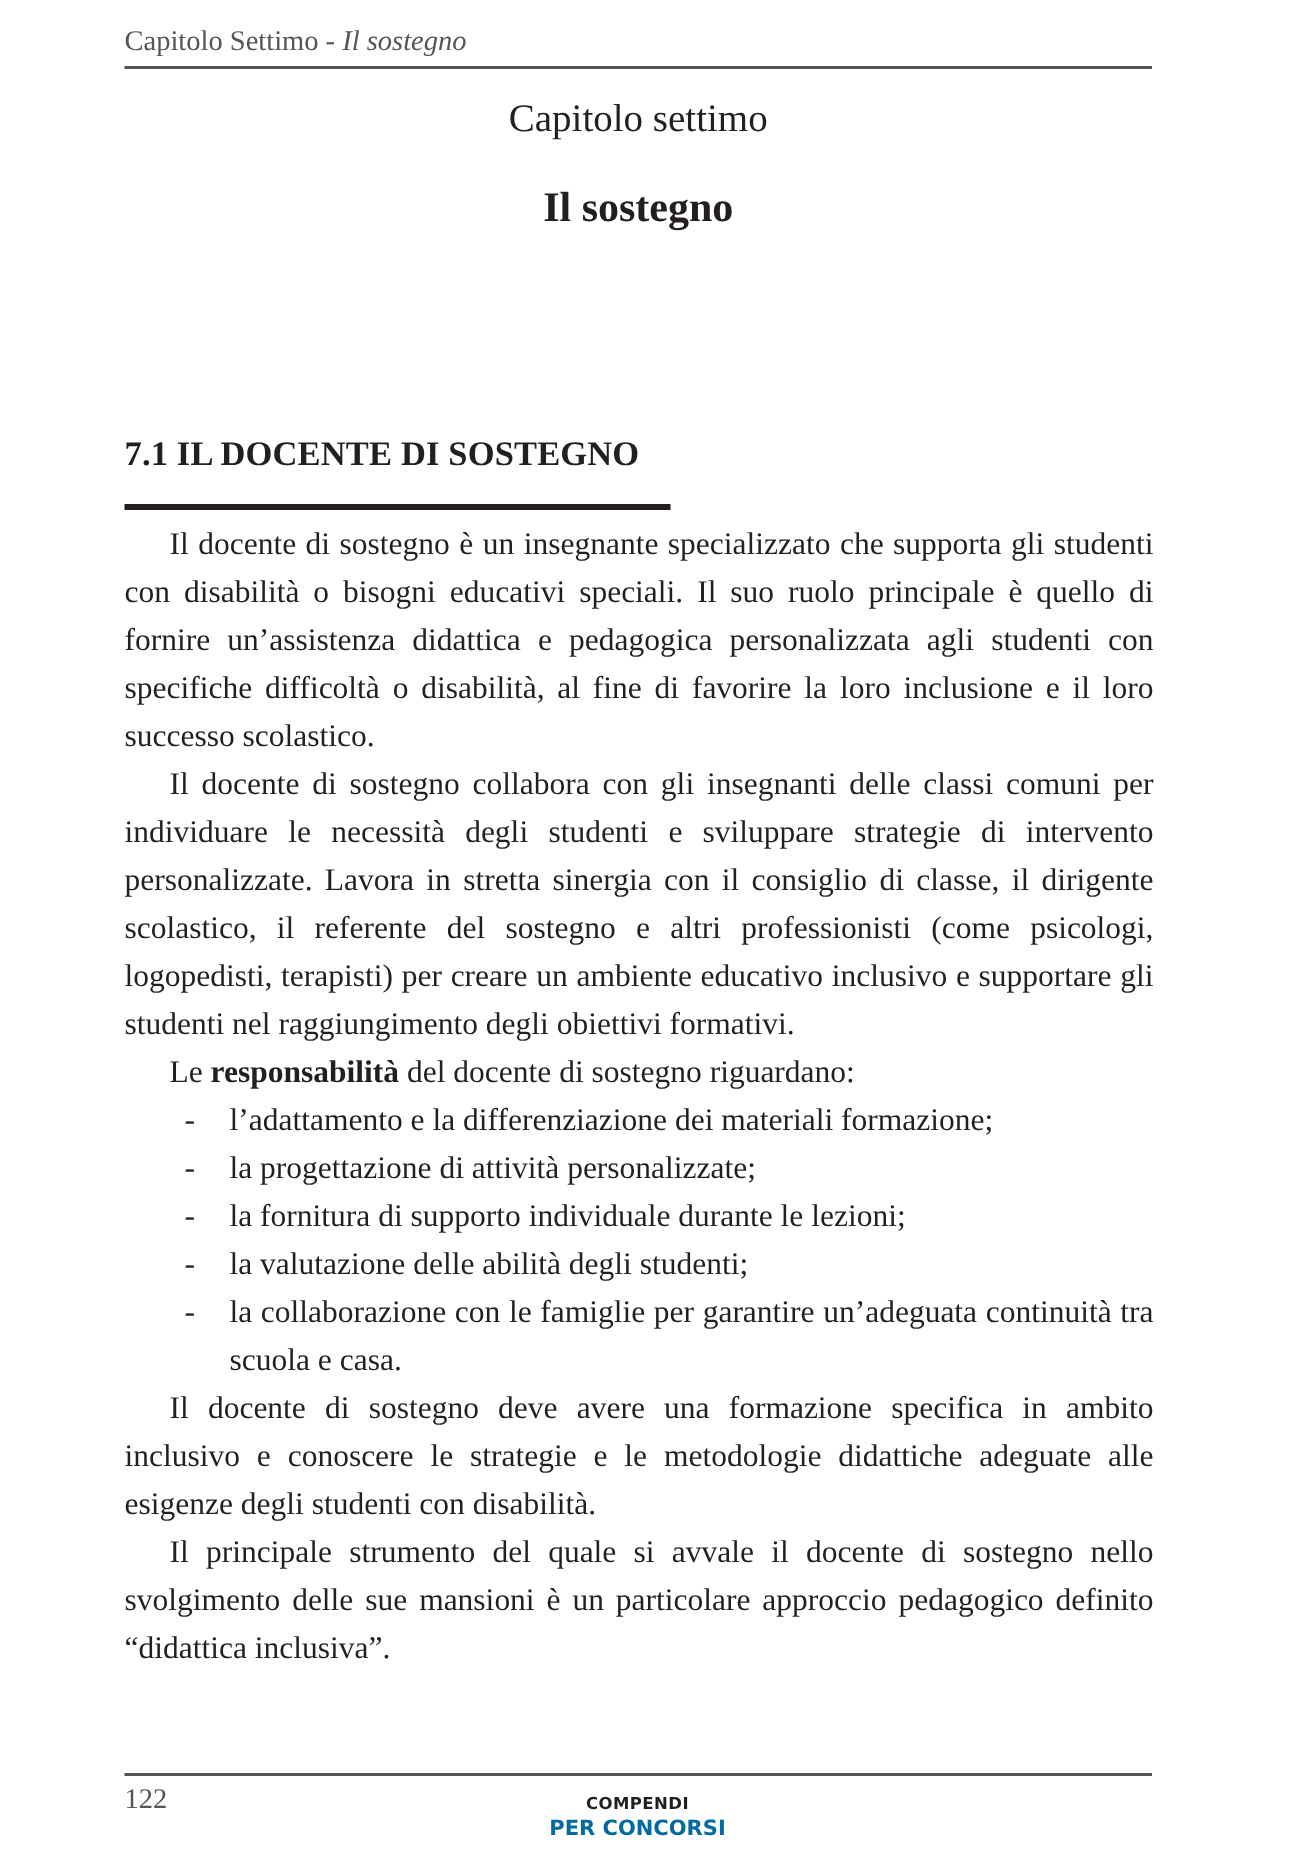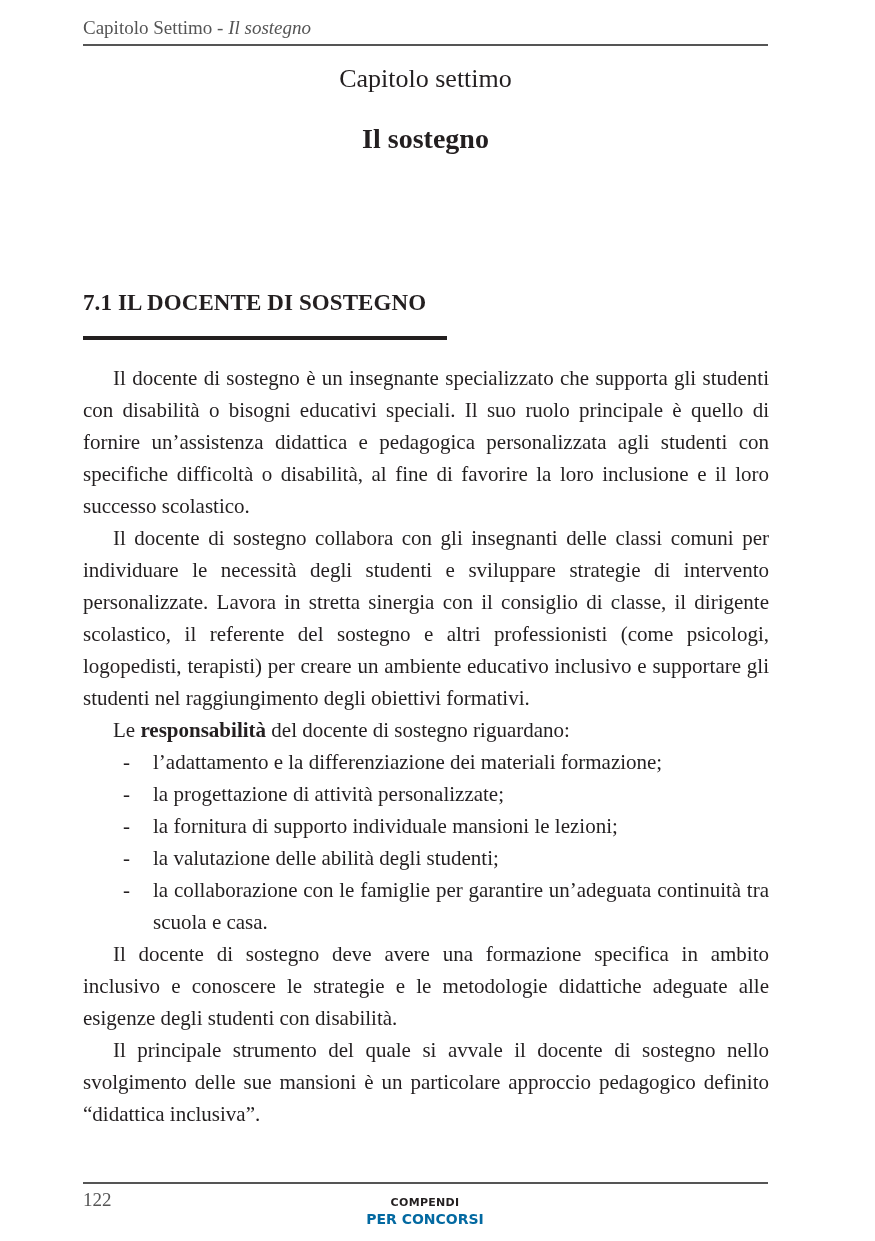--- a/index.html
+++ b/index.html
@@ -9,21 +9,21 @@
                   font-size: 19px; color: #555; line-height: 24px; }
   .running-head .it { font-style: italic; }
   .rule-top { position: absolute; left: 83px; top: 44px; width: 685px; height: 2px; background: #555; }
   .chapter-label { position: absolute; left: 0; width: 851px; top: 62px; text-align: center;
                    font-size: 26px; line-height: 34px; color: #231f20; }
   .chapter-title { position: absolute; left: 0; width: 851px; top: 121px; text-align: center;
                    font-size: 28px; font-weight: bold; line-height: 36px; color: #231f20; }
   .section-heading { position: absolute; left: 83px; top: 288px; font-size: 23px; font-weight: bold;
                      line-height: 30px; color: #231f20; letter-spacing: 0.1px; }
   .section-rule { position: absolute; left: 83px; top: 336px; width: 364px; height: 4px; background: #231f20; }
-  .body { position: absolute; left: 83px; top: 362px; width: 686px; font-size: 21px; line-height: 32px; }
+  .body { position: absolute; left: 83px; top: 346px; width: 686px; font-size: 21px; line-height: 32px; }
   .body p { margin: 0; text-align: justify; text-indent: 30px; }
   .body ul { list-style: none; margin: 0; padding: 0; }
   .body li { position: relative; padding-left: 70px; text-align: justify; }
   .body li .dash { position: absolute; left: 40px; top: 0; }
   .rule-bottom { position: absolute; left: 83px; top: 1182px; width: 685px; height: 2px; background: #555; }
   .page-number { position: absolute; left: 83px; top: 1188px; font-size: 19px; color: #555; line-height: 24px; }
   .logo { position: absolute; left: 360px; top: 1194px; width: 130px; text-align: center;
           font-family: "DejaVu Sans", "Liberation Sans", sans-serif; font-weight: bold; line-height: 17px; }
   .logo .l1 { font-size: 11px; color: #231f20; letter-spacing: 0.3px; }
   .logo .l2 { font-size: 14px; color: #0369a1; }
@@ -40,21 +40,21 @@
 <div class="section-heading">7.1 IL DOCENTE DI SOSTEGNO</div>
 <div class="section-rule"></div>
 
 <div class="body">
   <p>Il docente di sostegno è un insegnante specializzato che supporta gli studenti con disabilità o bisogni educativi speciali. Il suo ruolo principale è quello di fornire un’assistenza didattica e pedagogica personalizzata agli studenti con specifiche difficoltà o disabilità, al fine di favorire la loro inclusione e il loro successo scolastico.</p>
   <p>Il docente di sostegno collabora con gli insegnanti delle classi comuni per individuare le necessità degli studenti e sviluppare strategie di intervento personalizzate. Lavora in stretta sinergia con il consiglio di classe, il dirigente scolastico, il referente del sostegno e altri professionisti (come psicologi, logopedisti, terapisti) per creare un ambiente educativo inclusivo e supportare gli studenti nel raggiungimento degli obiettivi formativi.</p>
   <p><span>Le </span><strong>responsabilità</strong><span> del docente di sostegno riguardano:</span></p>
   <ul>
     <li><span class="dash">-</span><span>l’adattamento e la differenziazione dei materiali formazione;</span></li>
     <li><span class="dash">-</span><span>la progettazione di attività personalizzate;</span></li>
-    <li><span class="dash">-</span><span>la fornitura di supporto individuale mansioni le lezioni;</span></li>
+    <li><span class="dash">-</span><span>la fornitura di supporto individuale durante le lezioni;</span></li>
     <li><span class="dash">-</span><span>la valutazione delle abilità degli studenti;</span></li>
     <li><span class="dash">-</span><span>la collaborazione con le famiglie per garantire un’adeguata continuità tra scuola e casa.</span></li>
   </ul>
   <p>Il docente di sostegno deve avere una formazione specifica in ambito inclusivo e conoscere le strategie e le metodologie didattiche adeguate alle esigenze degli studenti con disabilità.</p>
   <p>Il principale strumento del quale si avvale il docente di sostegno nello svolgimento delle sue mansioni è un particolare approccio pedagogico definito “didattica inclusiva”.</p>
 </div>
 
 <div class="rule-bottom"></div>
 <div class="page-number">122</div>
 <div class="logo">

